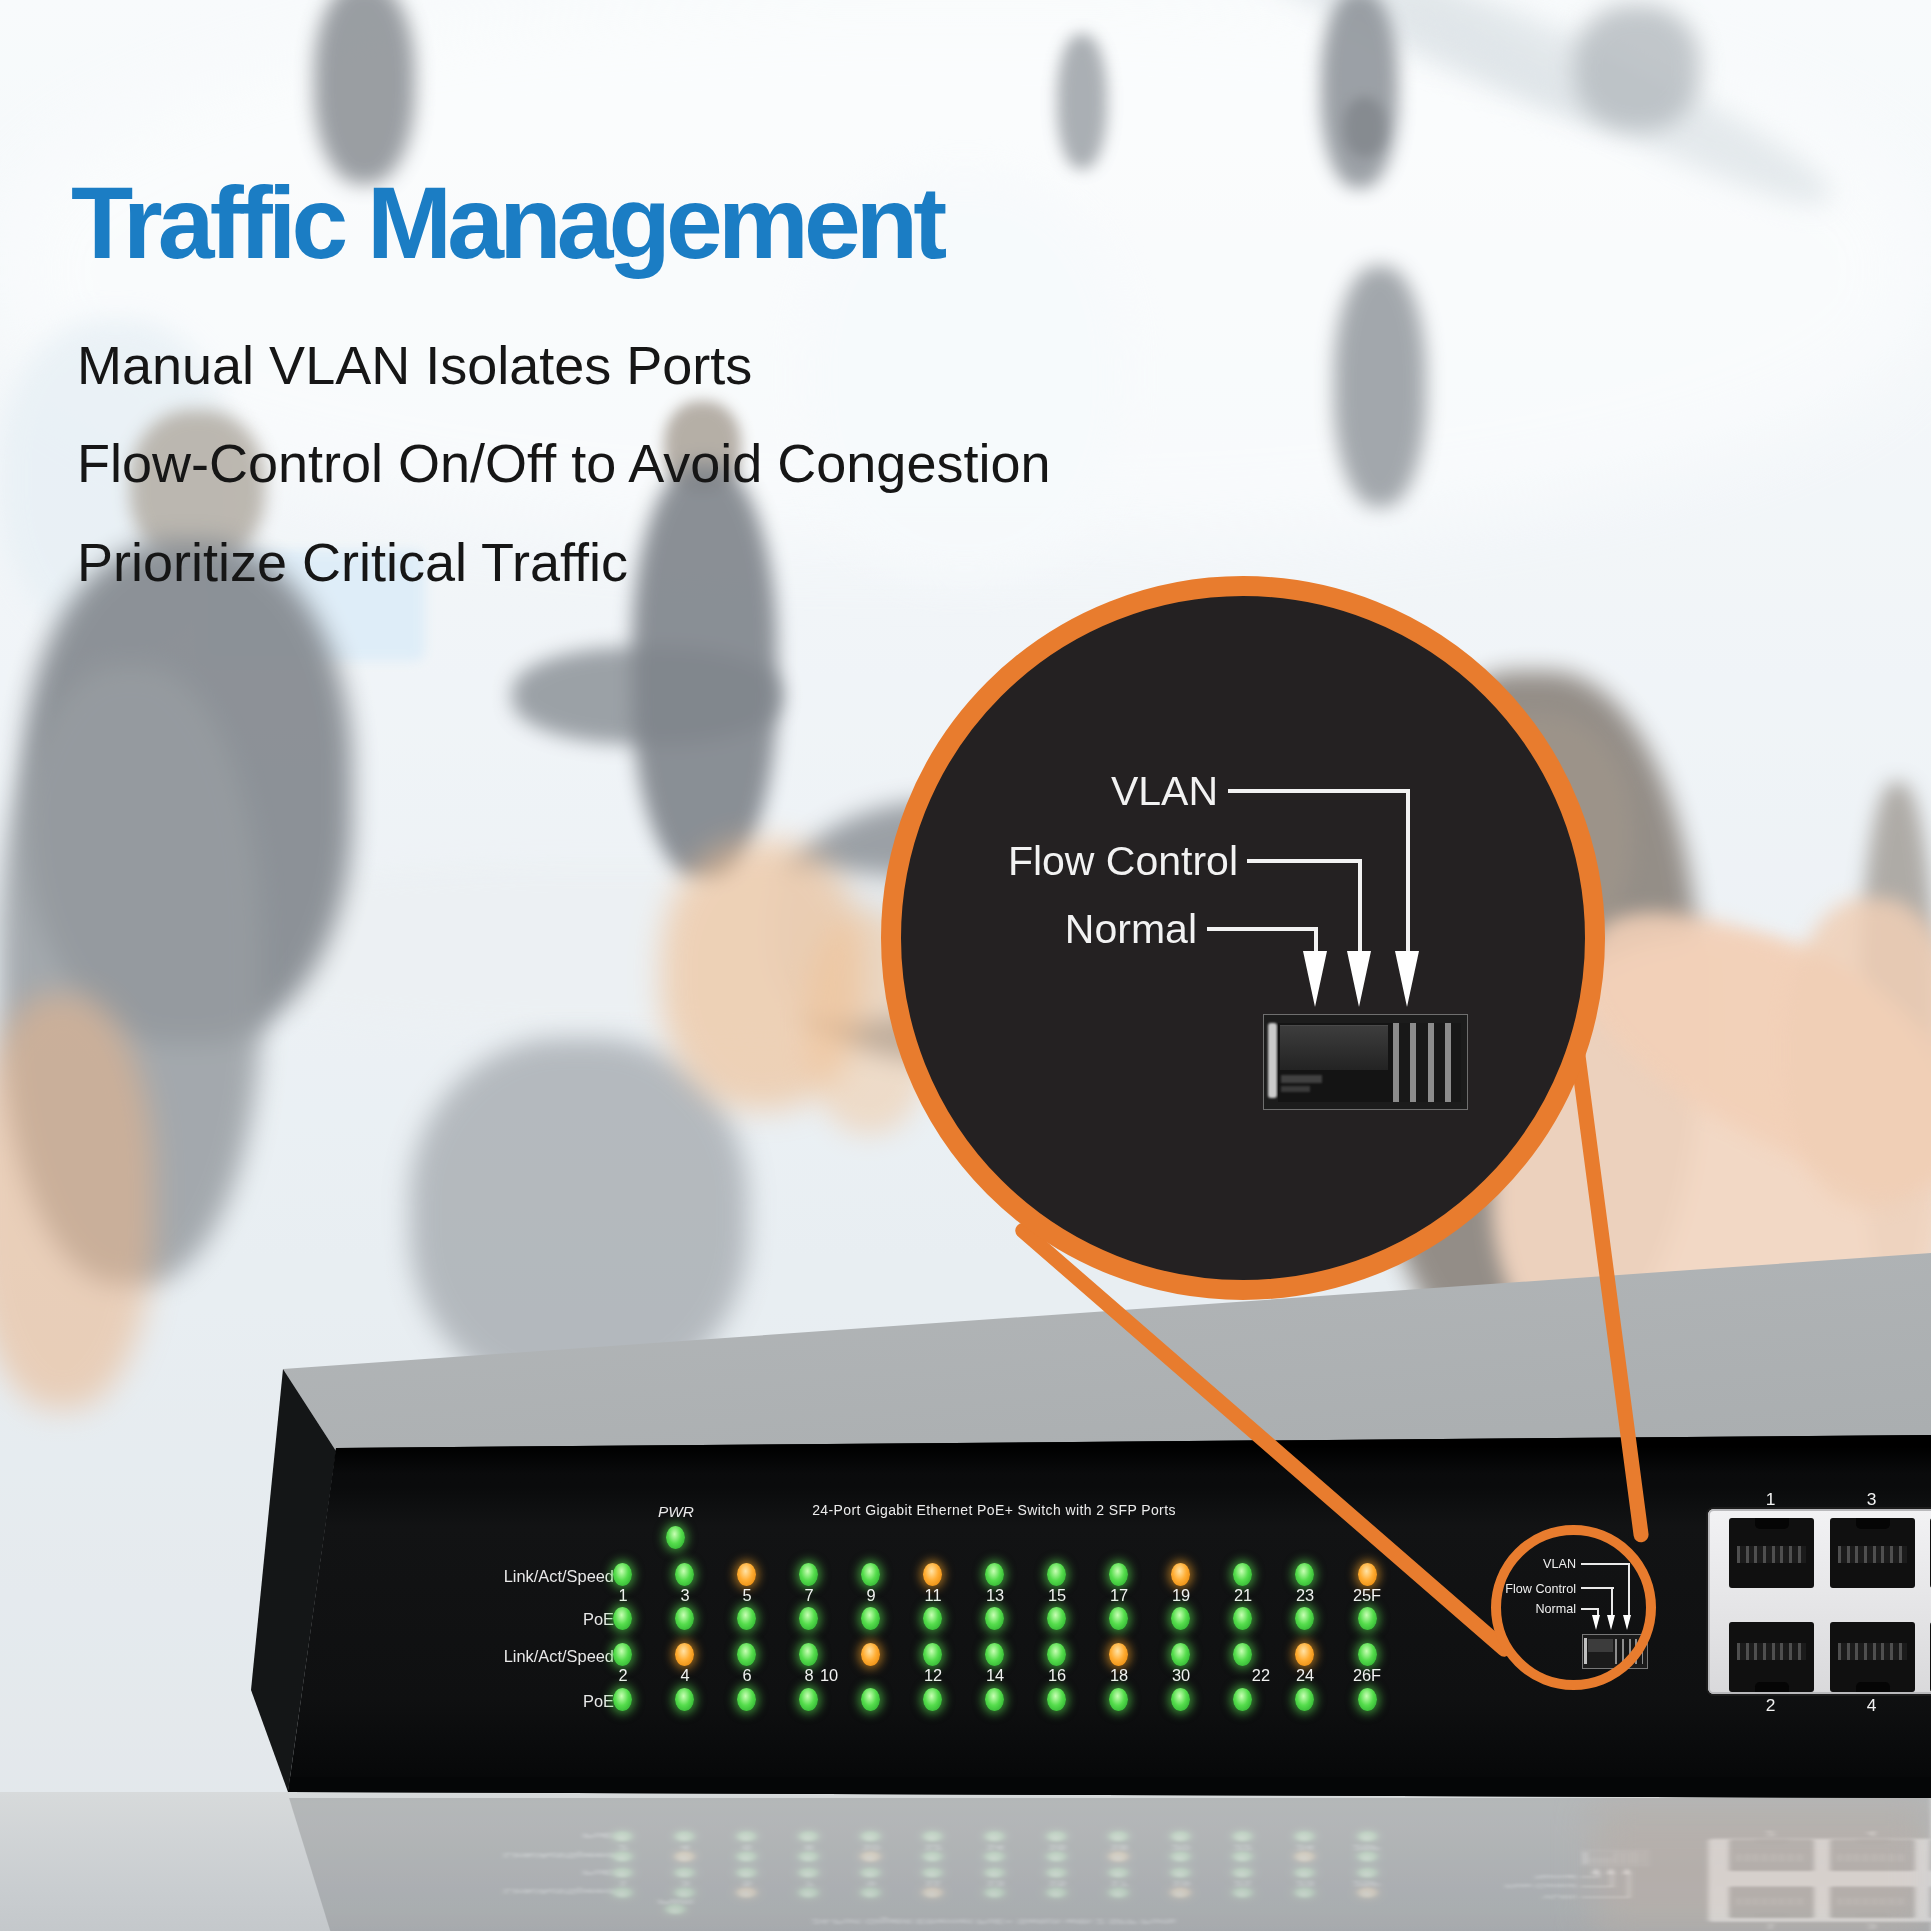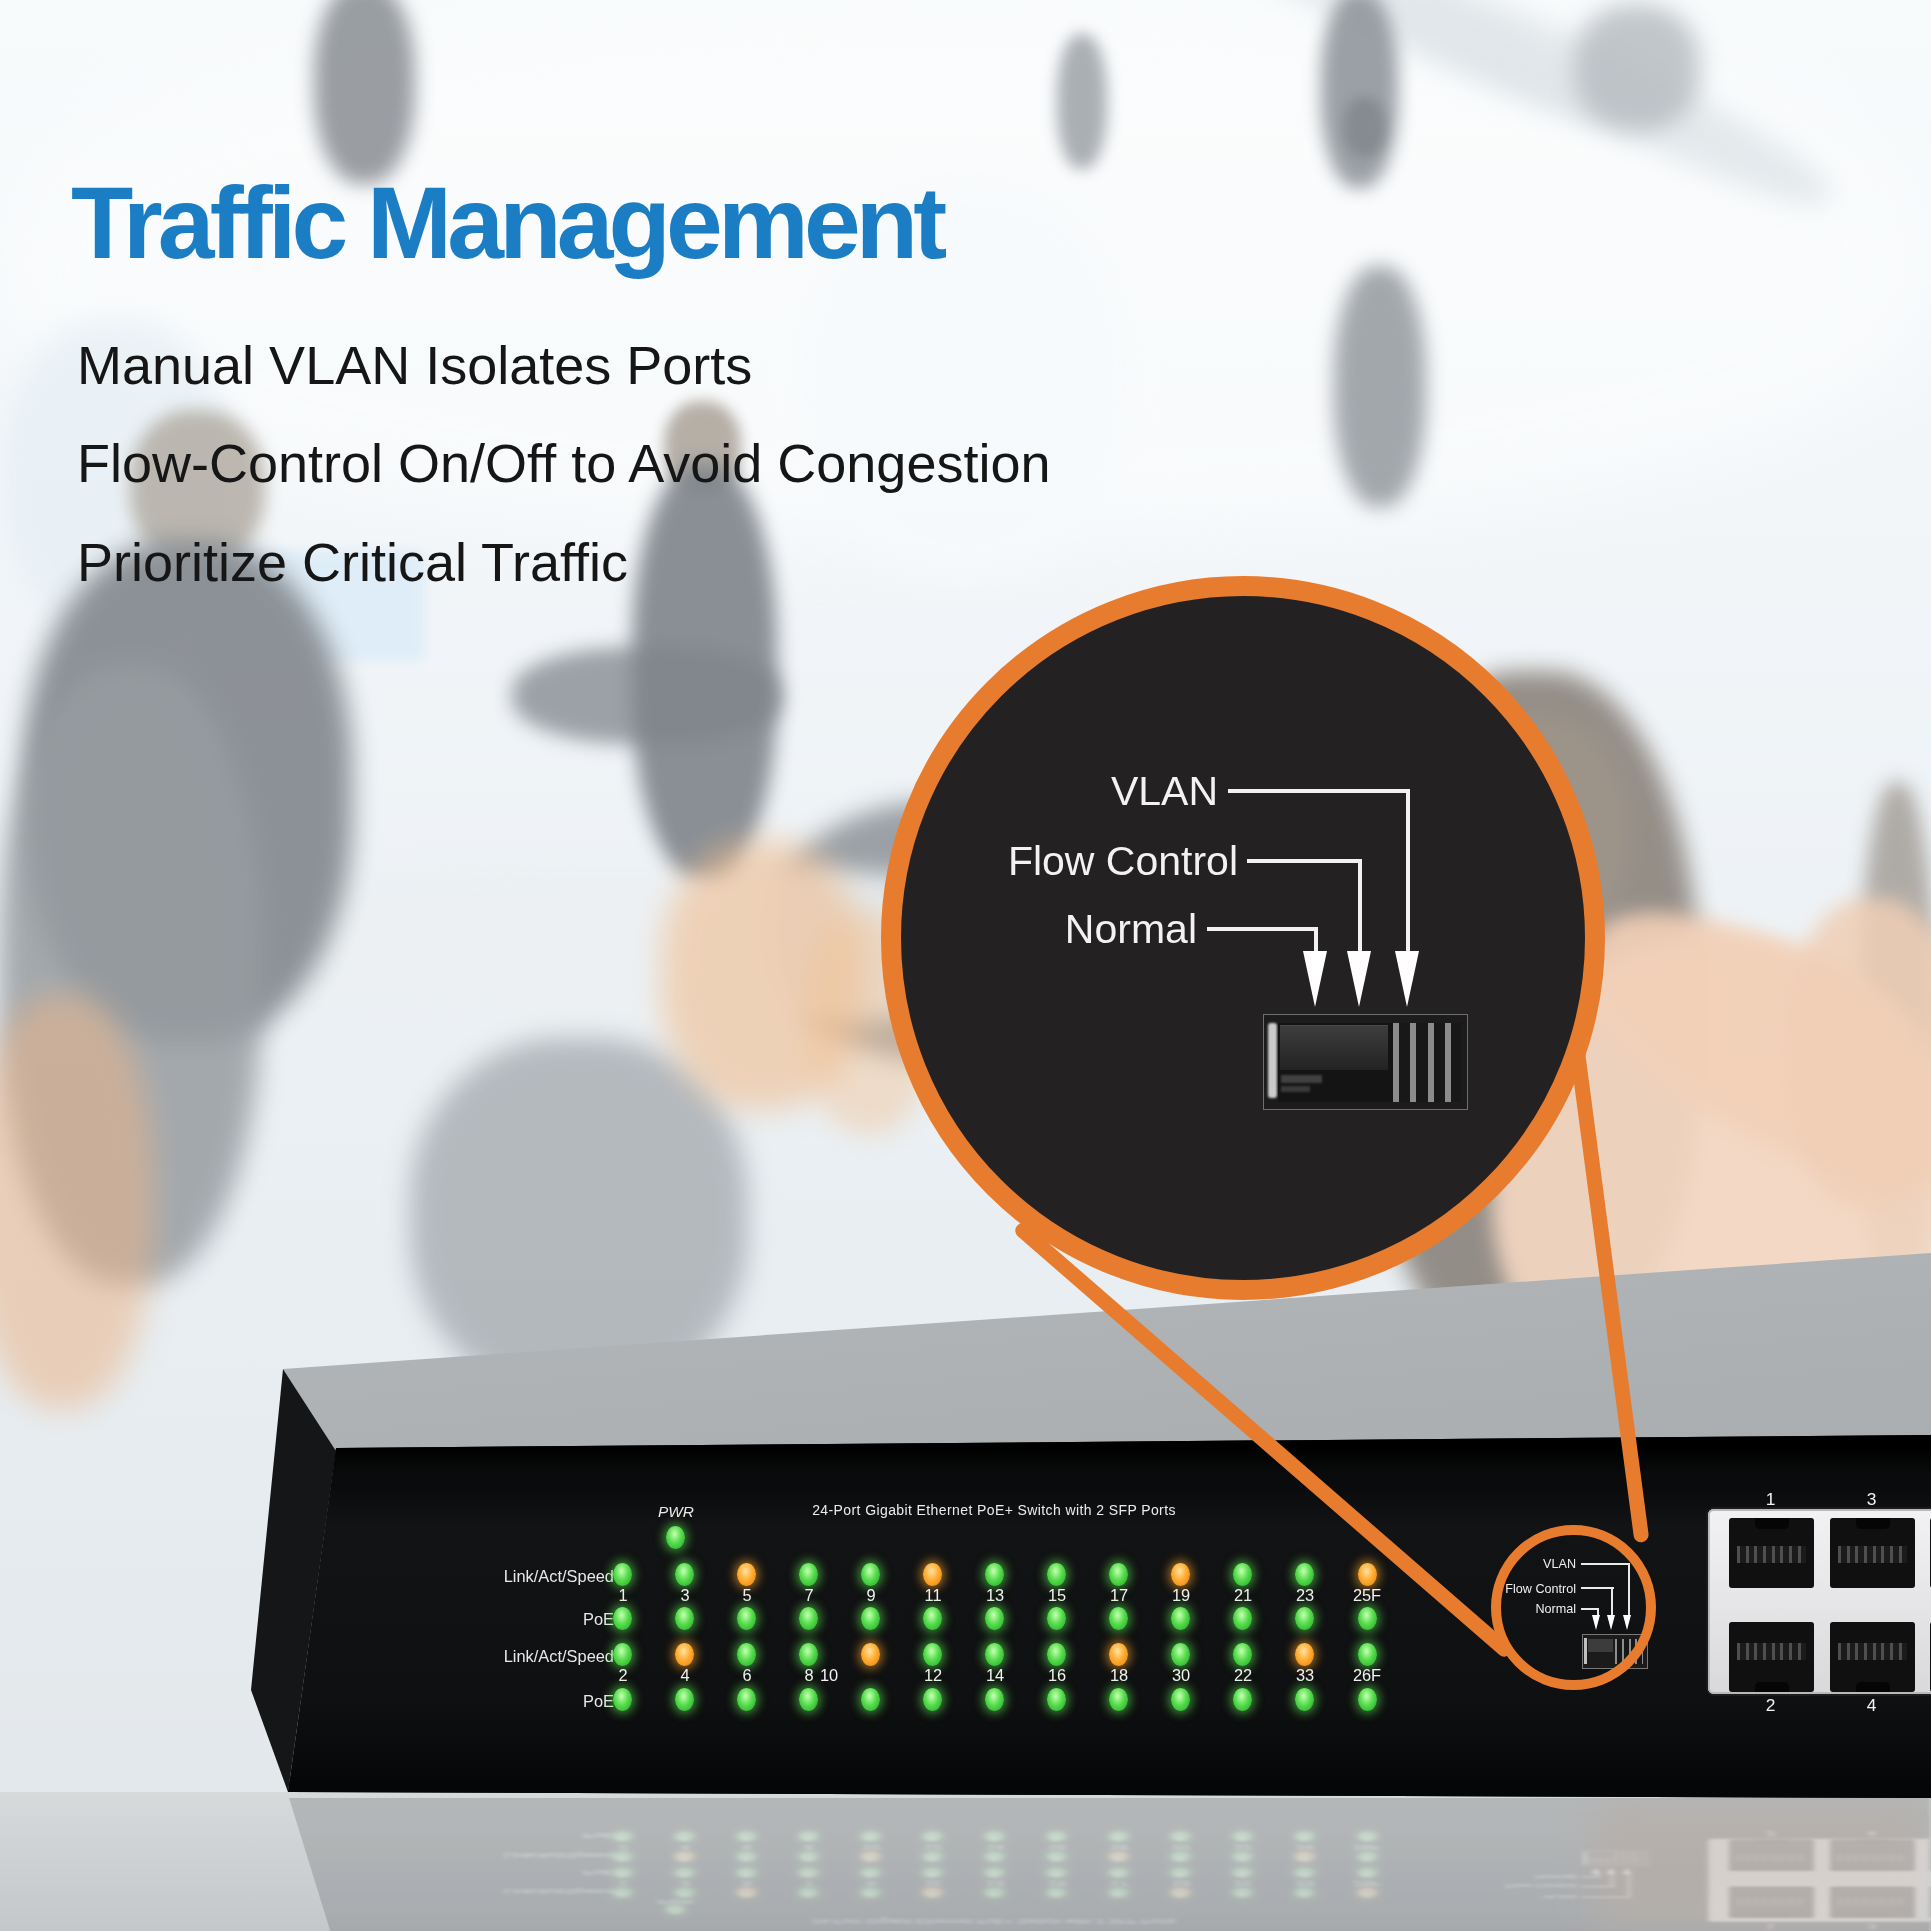--- a/index.html
+++ b/index.html
@@ -179,22 +179,22 @@
         <div class="port-num" style="left: 596px; top: 1666px;">2</div>
         <div class="port-num" style="left: 658px; top: 1666px;">4</div>
         <div class="port-num" style="left: 720px; top: 1666px;">6</div>
         <div class="port-num" style="left: 782px; top: 1666px;">8</div>
         <div class="port-num" style="left: 802px; top: 1666px;">10</div>
         <div class="port-num" style="left: 906px; top: 1666px;">12</div>
         <div class="port-num" style="left: 968px; top: 1666px;">14</div>
         <div class="port-num" style="left: 1030px; top: 1666px;">16</div>
         <div class="port-num" style="left: 1092px; top: 1666px;">18</div>
         <div class="port-num" style="left: 1154px; top: 1666px;">30</div>
-        <div class="port-num" style="left: 1216px; top: 1666px;">22</div>
-        <div class="port-num" style="left: 1278px; top: 1666px;">33</div>
+        <div class="port-num" style="left: 1216px; top: 1666px; text-align: right;">22</div>
+        <div class="port-num" style="left: 1278px; top: 1666px;">24</div>
         <div class="port-num" style="left: 1340px; top: 1666px;">26F</div>
         <div class="led-row-label" style="top: 1692px;">PoE</div>
         <div class="led green" style="left: 613px; top: 1688px;"></div>
         <div class="led green" style="left: 675px; top: 1688px;"></div>
         <div class="led green" style="left: 737px; top: 1688px;"></div>
         <div class="led green" style="left: 799px; top: 1688px;"></div>
         <div class="led green" style="left: 861px; top: 1688px;"></div>
         <div class="led green" style="left: 923px; top: 1688px;"></div>
         <div class="led green" style="left: 985px; top: 1688px;"></div>
         <div class="led green" style="left: 1047px; top: 1688px;"></div>

